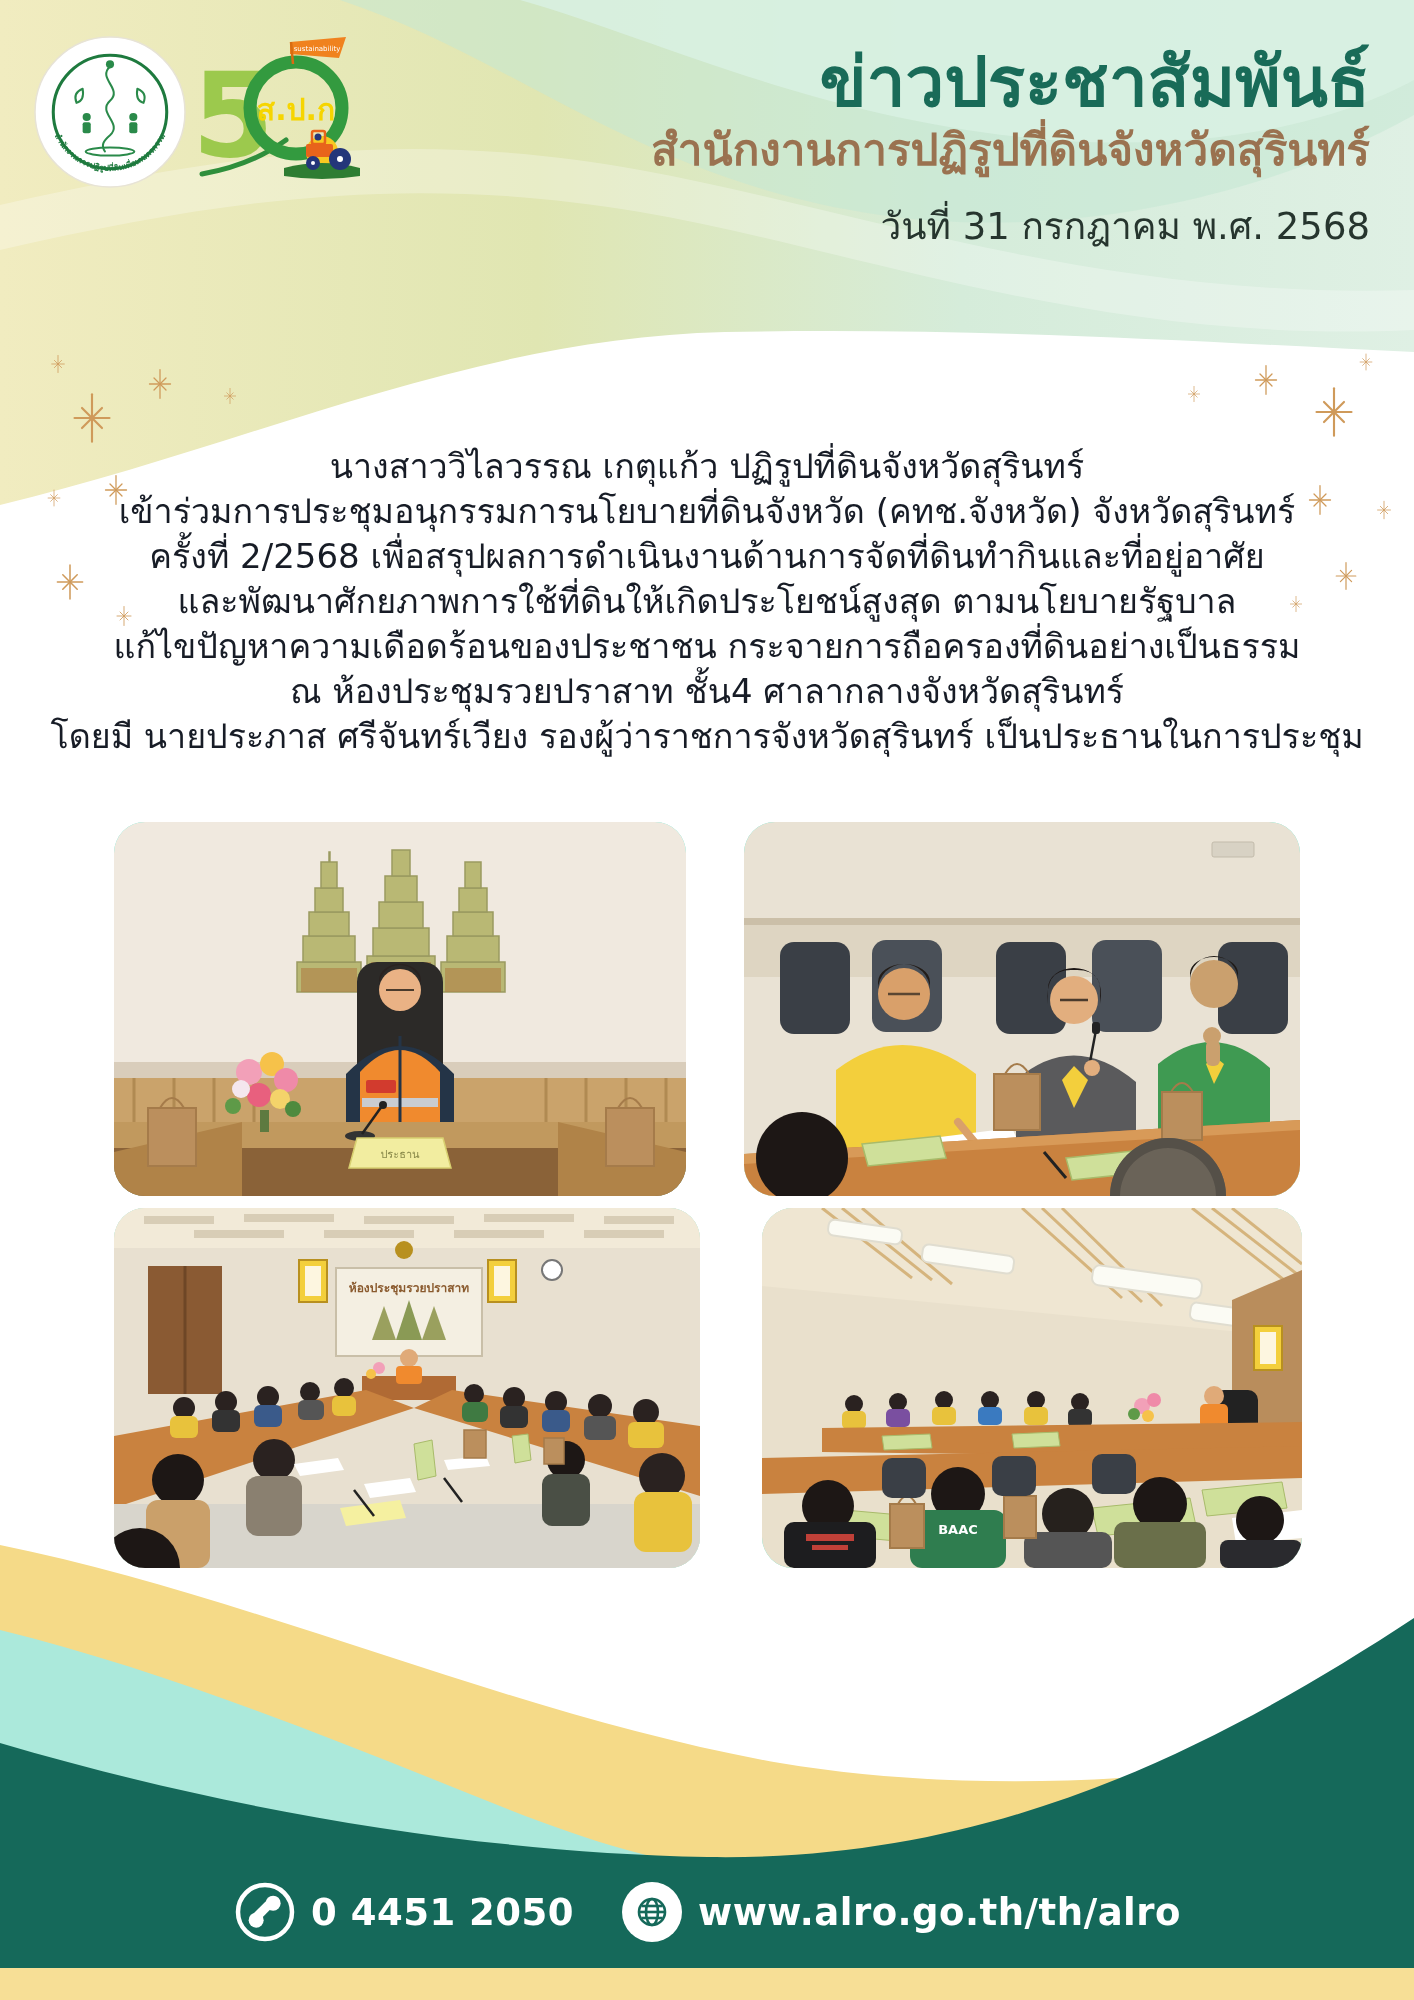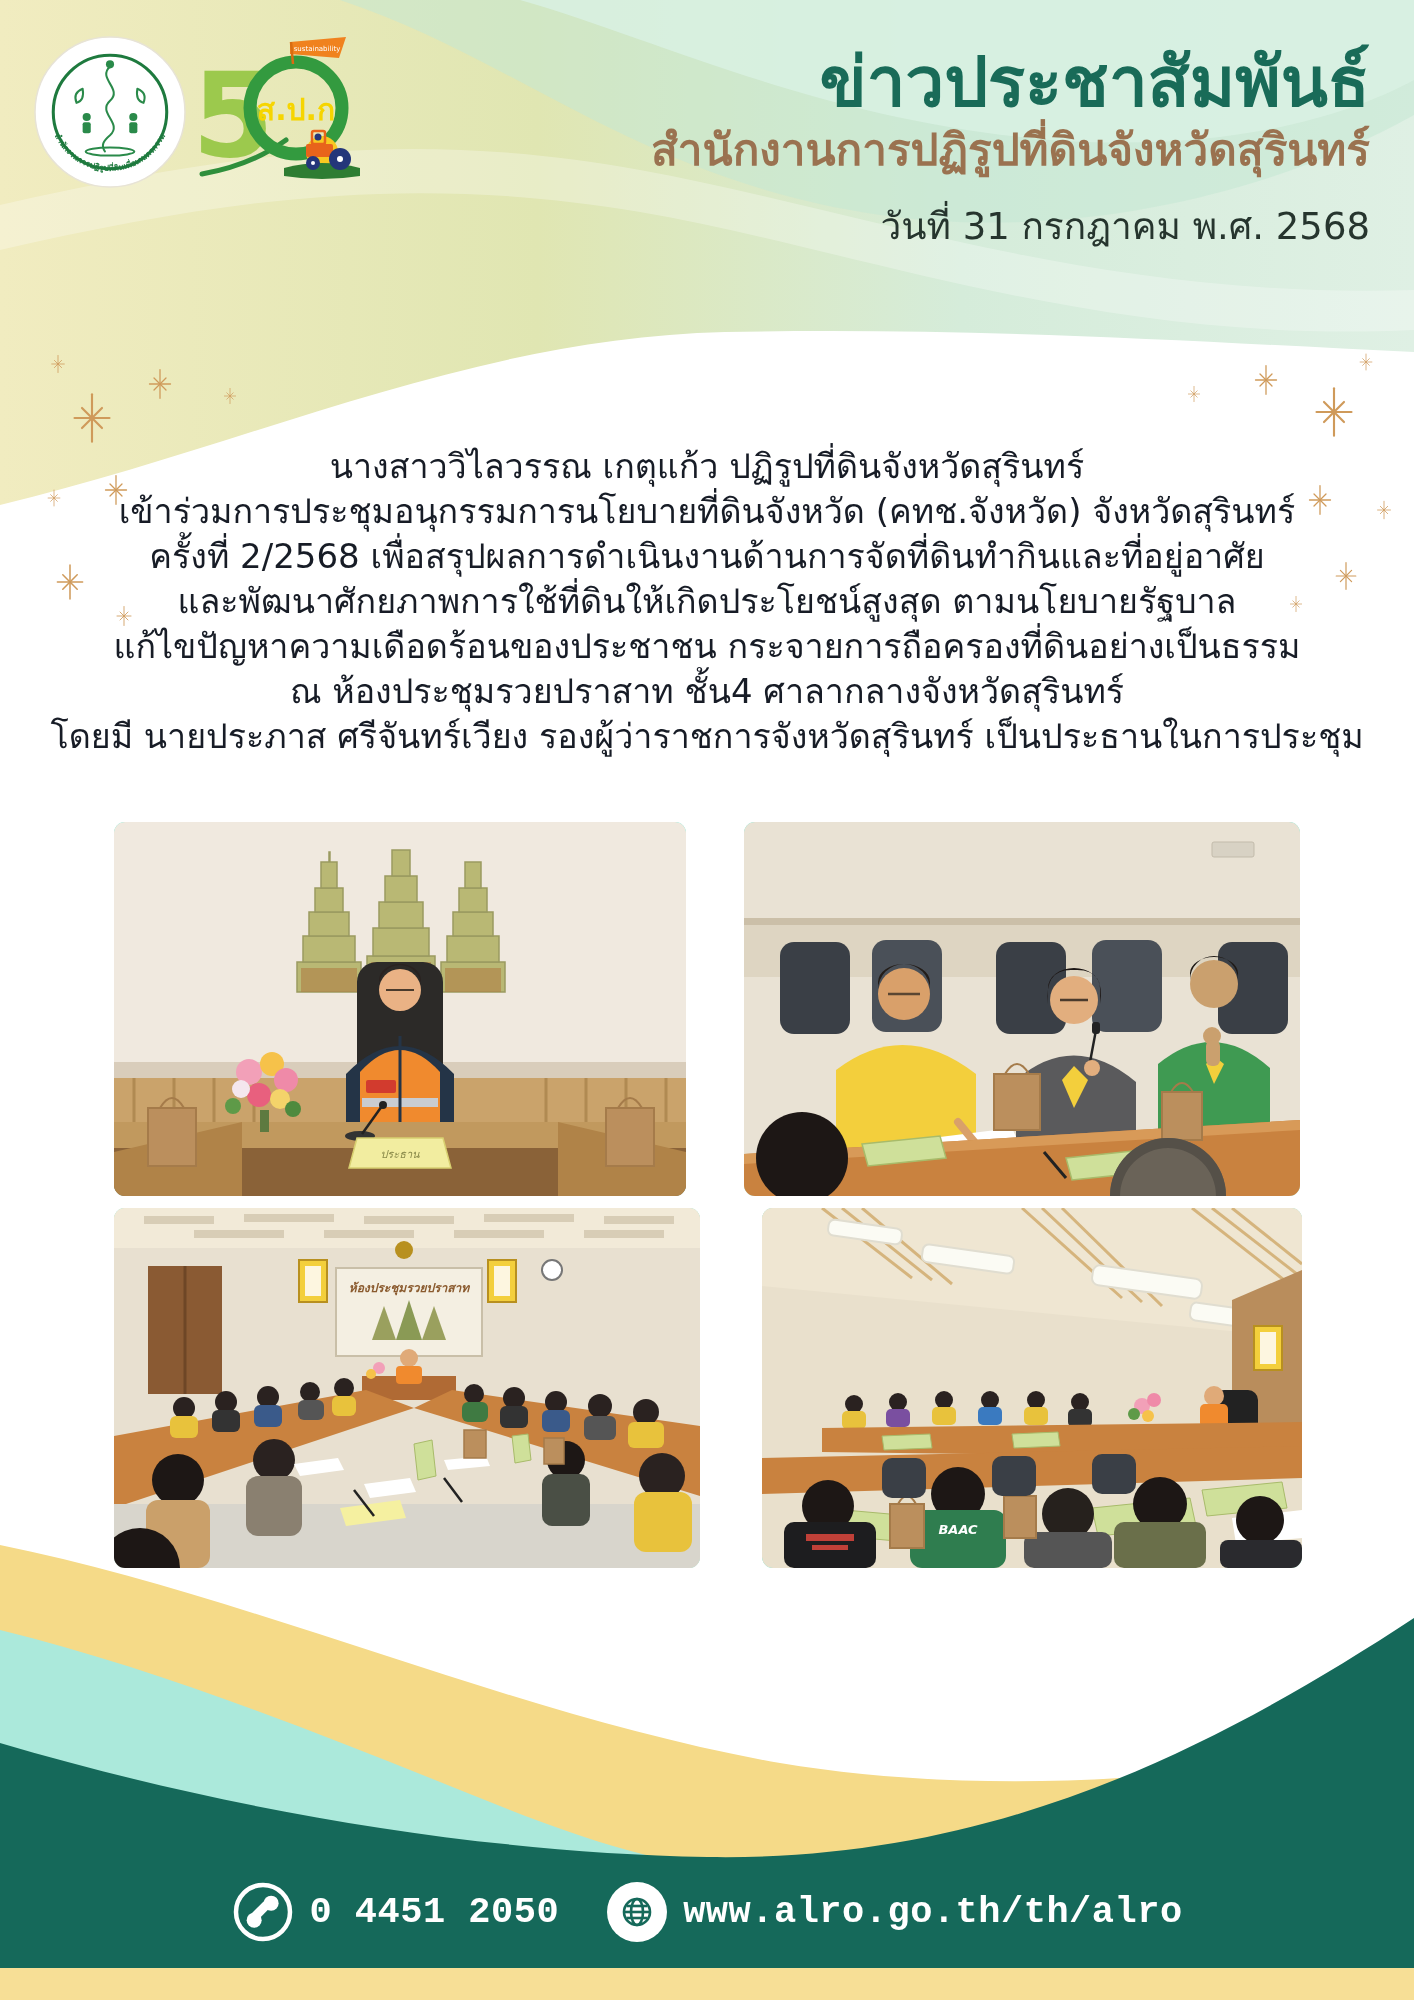--- a/index.html
+++ b/index.html
@@ -12,30 +12,30 @@
   .logo50{position:absolute;left:192px;top:34px;width:176px;height:152px;}
   .header-text{position:absolute;right:44px;top:44px;text-align:right;}
   .header-title{font-size:69px;font-weight:700;color:#196b58;letter-spacing:0;line-height:1.12;}
   .header-subtitle{font-size:44px;font-weight:800;color:#9a7250;line-height:1.15;margin-top:4px;}
   .header-date{font-size:37px;font-weight:400;color:#26352e;margin-top:20px;}
   .sparkles{position:absolute;pointer-events:none;}
   
   .article{position:absolute;top:444px;left:0;width:1414px;text-align:center;
            color:#171c26;font-size:34px;line-height:45px;font-weight:500;}
   
-  .photo{position:absolute;border-radius:11px;overflow:hidden;background:#5eead4;font-style:italic;}
+  .photo{position:absolute;border-radius:31px;overflow:hidden;background:#5eead4;}
   .photo svg{display:block;width:100%;height:100%;}
   #photo-1{left:114px;top:822px;width:572px;height:374px;}
   #photo-2{left:744px;top:822px;width:556px;height:374px;}
   #photo-3{left:114px;top:1208px;width:586px;height:360px;}
   #photo-4{left:762px;top:1208px;width:540px;height:360px;}
   
   .footer-svg{position:absolute;left:0;top:1500px;width:1414px;height:500px;}
   .contact-row{position:absolute;left:0;top:1880px;width:1414px;display:flex;
-               justify-content:center;align-items:center;gap:46px;color:#fff;font-family:Liberation Mono, monospace;}
+               justify-content:center;align-items:center;gap:46px;color:#fff;}
   .contact-item{display:flex;align-items:center;gap:14px;}
   .contact-item svg{width:64px;height:64px;flex:0 0 auto;}
   .contact-label{font-size:37px;font-weight:700;letter-spacing:.5px;}
 </style>
 </head>
 <body>
 
 <div class="canvas">
 
   <svg class="header-svg" viewBox="0 0 1414 560" preserveAspectRatio="none">

